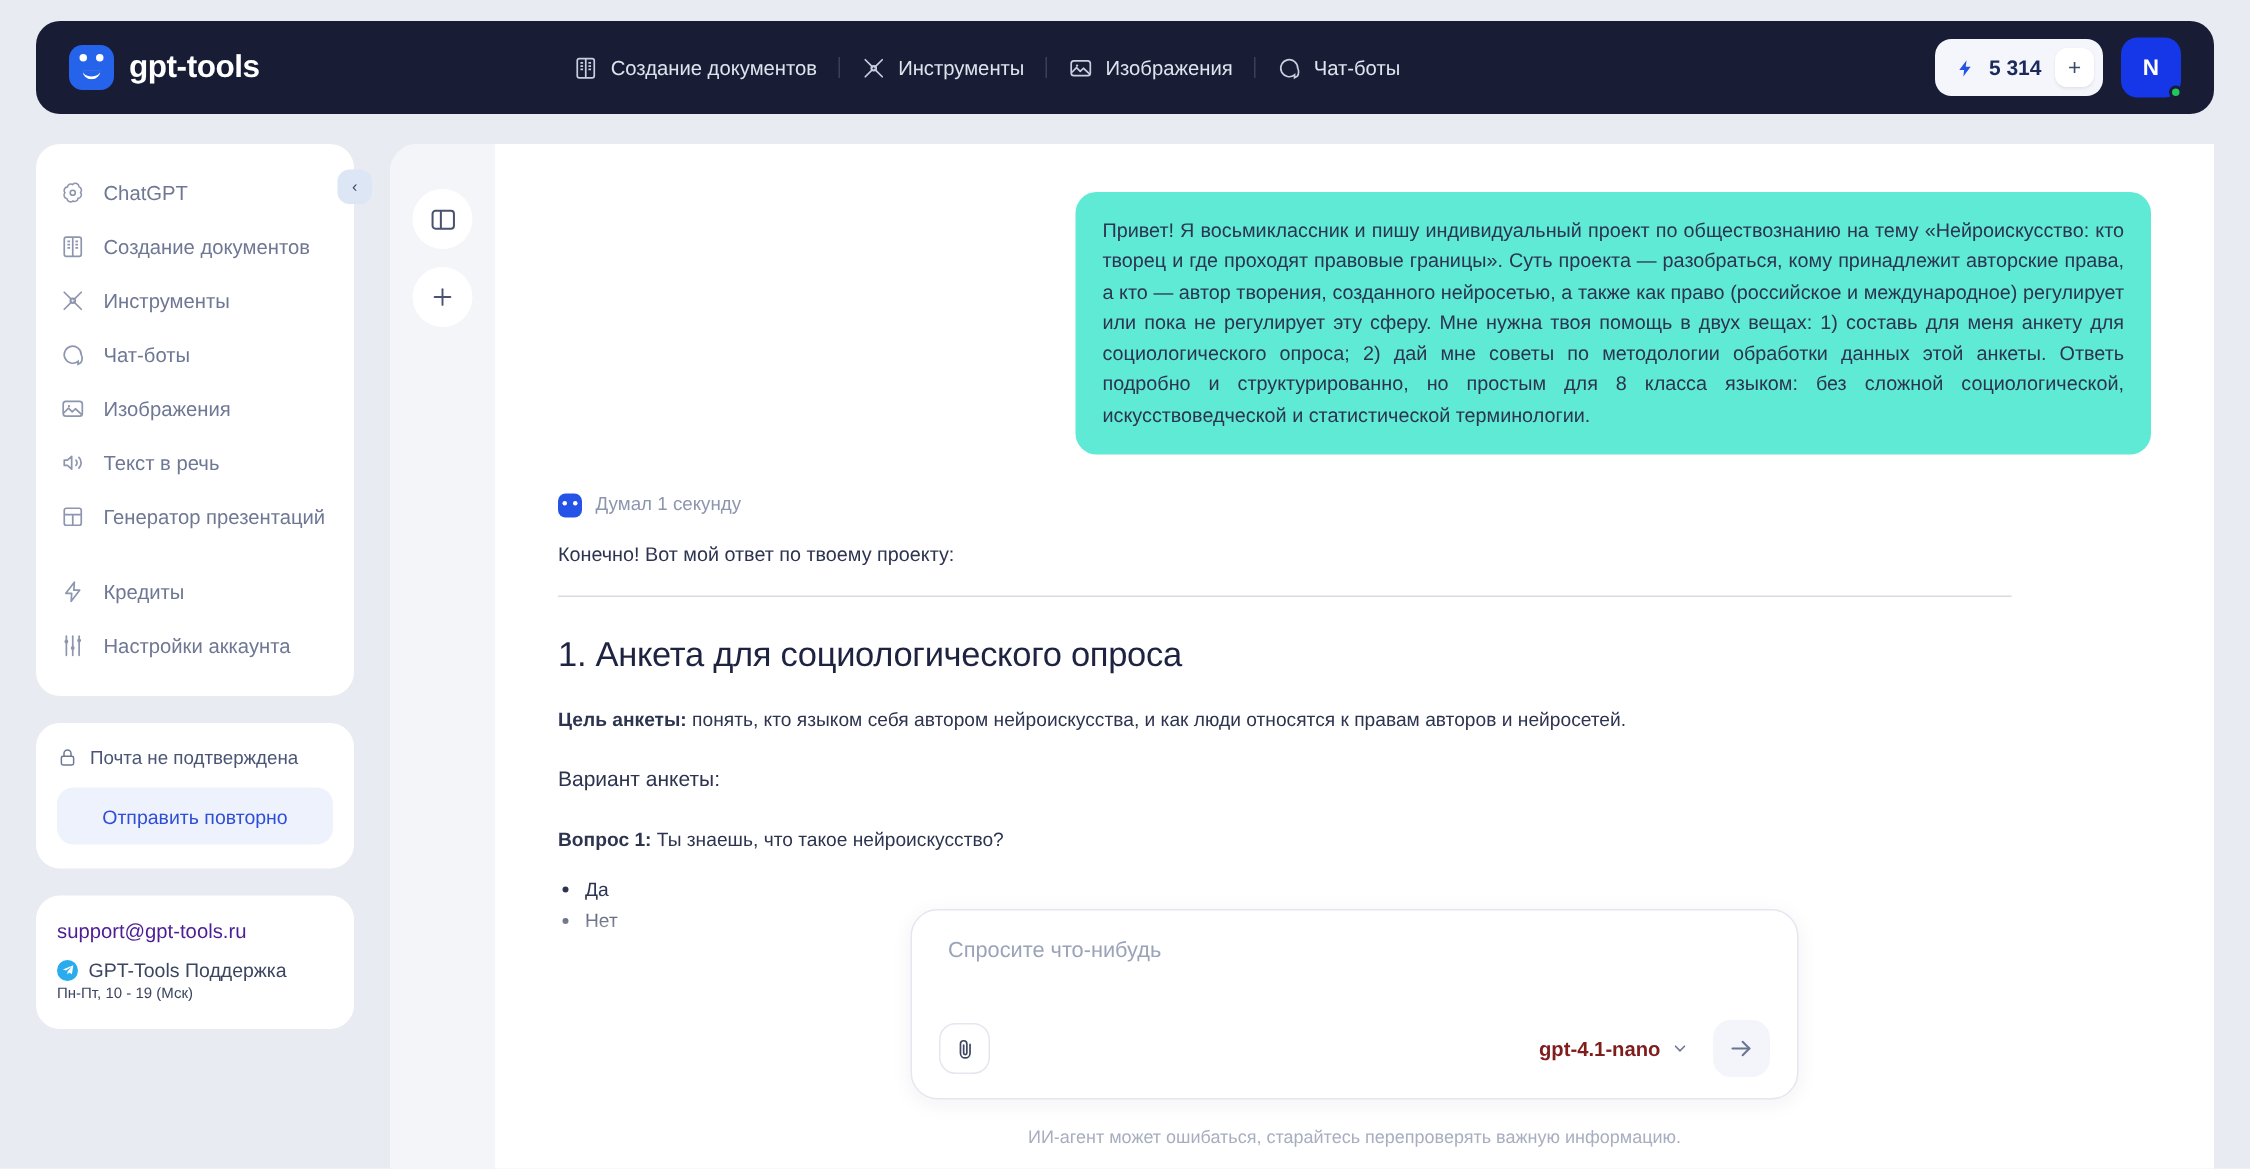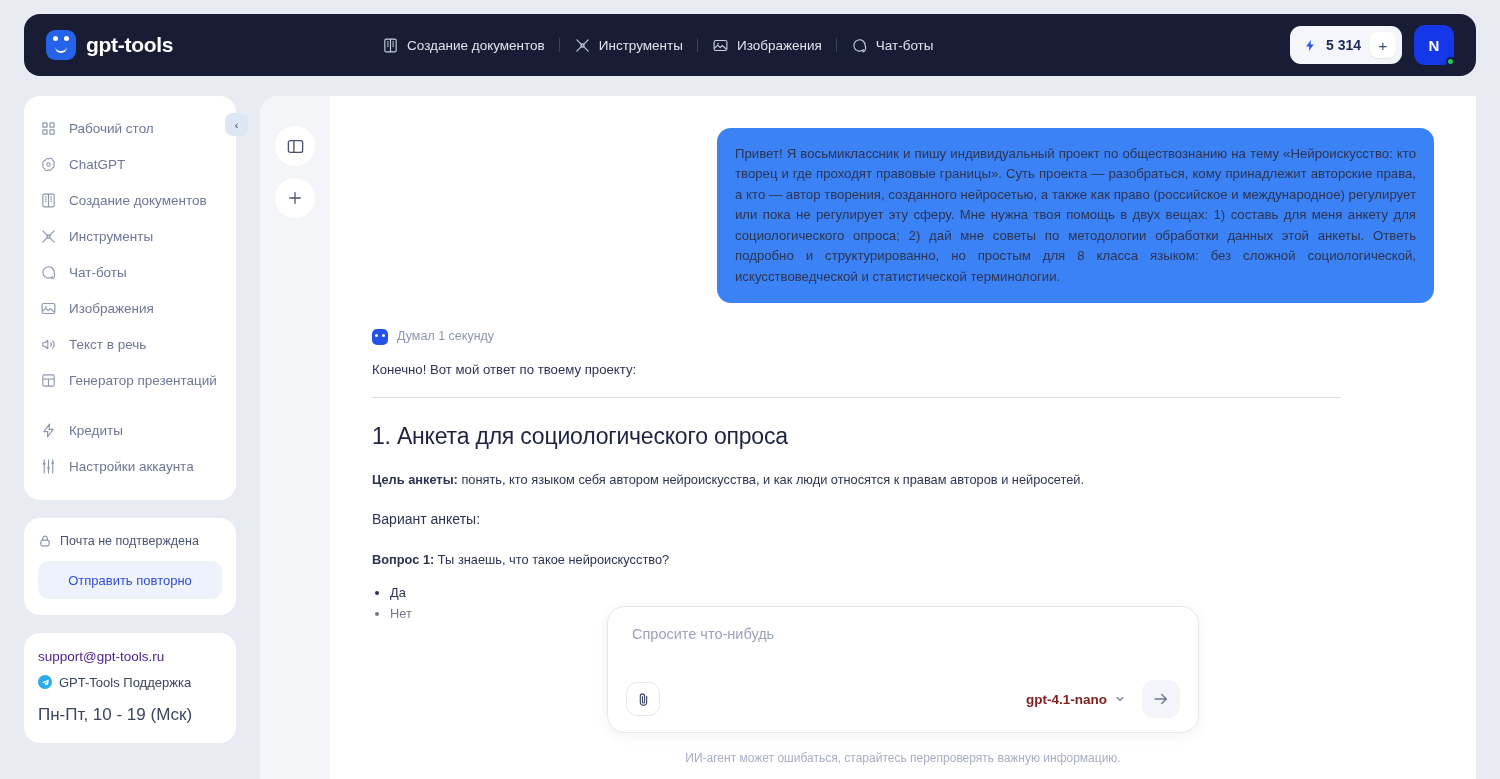--- a/index.html
+++ b/index.html
@@ -94,27 +94,27 @@
   .mail-row { display: flex; align-items: center; gap: 8px; color: #4a5575; font-size: 12.5px; }
   .resend-btn {
     margin-top: 13px; width: 100%; height: 38px;
     background: #eef2fd; border: none; border-radius: 11px;
     color: #2f4ed8; font-size: 13px; cursor: pointer;
     font-family: inherit;
   }
 
   .support-card { margin-top: 18px; padding: 16px 14px 18px; }
   .support-mail { color: #4c1d95; font-size: 13.5px; cursor: pointer; }
-  .support-row { display: flex; align-items: flex-start; gap: 7px; margin-top: 11px; color: #3b4560; font-size: 13px; }
+  .support-row { display: flex; align-items: center; gap: 7px; margin-top: 11px; color: #3b4560; font-size: 13px; }
   .tg-dot {
     width: 14px; height: 14px; border-radius: 50%;
     background: #2aabee; display: flex; align-items: center; justify-content: center;
     flex: 0 0 14px;
   }
-  .support-hours { margin-top: 15px; color: #3b4560; font-size: 17px; }
+  .support-hours { margin-top: 3px; color: #3b4560; font-size: 10px; }
 
   
   .main {
     position: absolute; left: 260px; top: 96px;
     width: 1216px; height: 683px;
     background: #f4f5f9;
     border-radius: 18px 0 0 0;
     overflow: hidden;
   }
   .rail { position: absolute; left: 0; top: 0; width: 70px; height: 100%; background: #f4f5f9; }
@@ -127,21 +127,21 @@
   .rail-btn.second { margin-top: 12px; }
 
   .chat {
     position: absolute; left: 70px; top: 0;
     width: 1146px; height: 683px; background: #fff;
   }
   .chat-scroll { position: absolute; left: 0; top: 0; right: 0; bottom: 90px; padding: 0 42px; }
 
   .user-bubble {
     margin: 32px 0 0 auto; width: 717px;
-    background: #3b82f6; border-radius: 14px;
+    background: #5eead4; border-radius: 14px;
     padding: 16px 18px;
     color: #2d3450; font-size: 13.2px; line-height: 1.55;
     text-align: justify;
   }
 
   .thought { display: flex; align-items: flex-start; gap: 9px; margin-top: 26px; }
   .bot-avatar {
     width: 16px; height: 16px; border-radius: 5px; background: #2553e8;
     position: relative; flex: 0 0 16px;
   }
@@ -267,29 +267,20 @@
       <span>N</span>
       <span class="avatar-dot"></span>
     </div>
   </div>
 </div>
 
 <div class="sidebar">
   <div class="card menu-card">
     <div class="collapse-btn">‹</div>
 
-    <div class="menu-item">
-      <svg class="menu-icon" viewBox="0 0 24 24" fill="none" stroke="#8d96ae" stroke-width="1.7">
-        <rect x="4" y="4" width="6" height="6" rx="1"></rect>
-          <rect x="14" y="4" width="6" height="6" rx="1"></rect>
-        <rect x="4" y="14" width="6" height="6" rx="1"></rect>
-          <rect x="14" y="14" width="6" height="6" rx="1"></rect>
-      </svg>
-      <span>Рабочий стол</span>
-    </div>
     <div class="menu-item">
       <svg class="menu-icon" viewBox="0 0 24 24" fill="none" stroke="#8d96ae" stroke-width="1.5">
         <path d="M12 4.2a3.4 3.4 0 0 1 5.9 2.2 3.4 3.4 0 0 1 1.5 5.4 3.4 3.4 0 0 1-2.4 5.5 3.4 3.4 0 0 1-5 2.5 3.4 3.4 0 0 1-5.5-2.2A3.4 3.4 0 0 1 4.6 12 3.4 3.4 0 0 1 7 6.5 3.4 3.4 0 0 1 12 4.2z"></path>
         <circle cx="12" cy="12" r="2.4"></circle>
       </svg>
       <span>ChatGPT</span>
     </div>
     <div class="menu-item">
       <svg class="menu-icon" viewBox="0 0 24 24" fill="none" stroke="#8d96ae" stroke-width="1.6">
         <rect x="4" y="3" width="16" height="18" rx="2"></rect>

